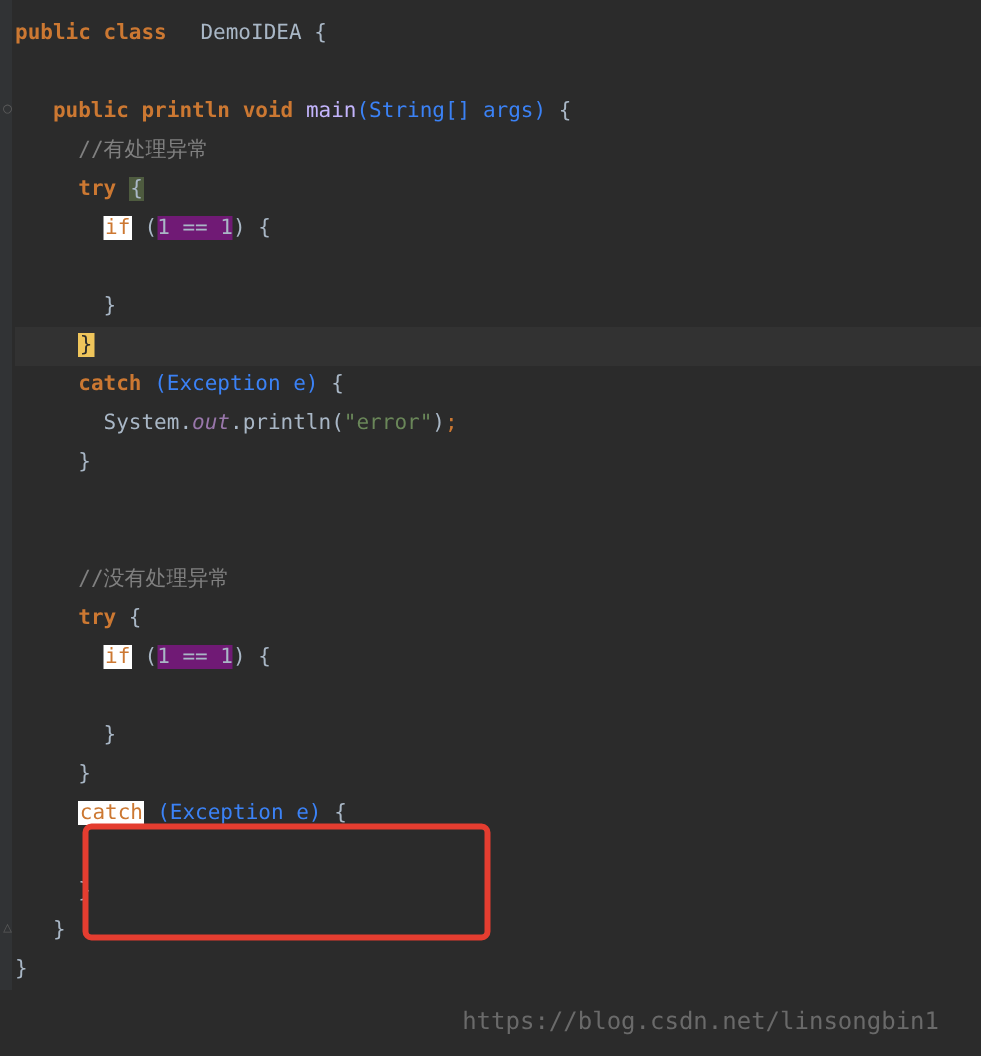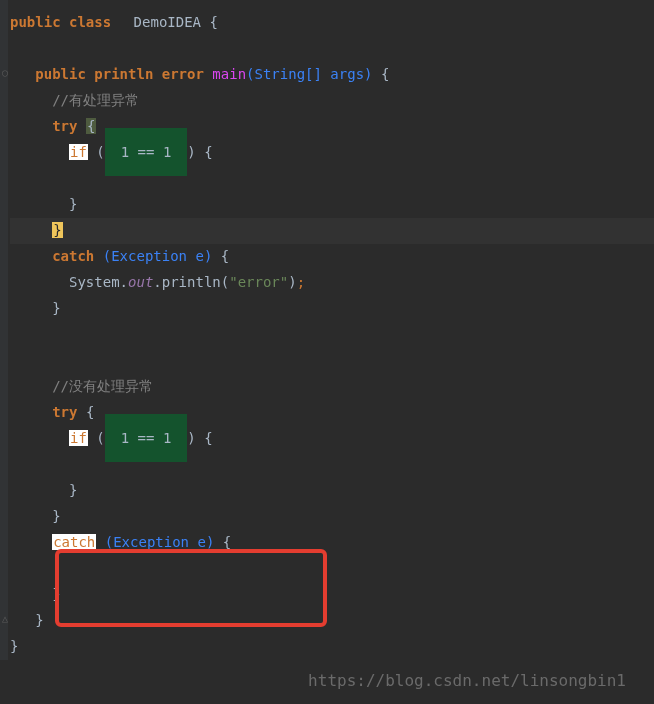--- a/index.html
+++ b/index.html
@@ -30,37 +30,37 @@
       white-space: pre;
       min-height: 26px;
       position: relative;
     }
     .highlight-line {
       background: #323232;
       width: 100%;
     }
     .kw { color: #cc7832; font-weight: bold; }
     .cls-name { color: #a9b7c6; padding-left: 14px; }
-    .method { color: #d946ef; text-align: right; }
+    .method { color: #c4b5fd; text-align: right; }
     .comment { color: #808080; }
     .str { color: #6a8759; }
     .field-italic { color: #9876aa; font-style: italic; }
     .brace-hl {
       background: #4e5b3f;
       color: #a9b7c6;
       padding: 0 1px;
     }
     .brace-cursor {
       background: #efc55b;
       color: #2b2b2b;
       padding: 0 1px;
     }
     .cond-hl {
-      background: #14532d;
-      padding: 16px;
+      background: #701a75;
+      padding: 0;
     }
     .kw-hl {
       background: #ffffff;
       padding: 0 1px;
       color: #cc7832;
     }
     .paren { color: #3b82f6; }
     .punct { color: #cc7832; }
     .red-box {
       position: absolute;
@@ -90,21 +90,21 @@
 </head>
 <body>
 
 <div class="editor">
   <div class="gutter"></div>
 
   <div class="line"><span class="kw">public</span> <span class="kw">class</span> <span class="cls-name">DemoIDEA</span> <span>{</span></div>
 
   <div class="line"></div>
 
-  <div class="line"><span class="gutter-icon">○</span><span>   </span><span class="kw">public</span> <span class="kw">println</span> <span class="kw">error</span> <span class="method">main</span><span class="paren">(String[] args)</span> <span>{</span></div>
+  <div class="line"><span class="gutter-icon">○</span><span>   </span><span class="kw">public</span> <span class="kw">println</span> <span class="kw">void</span> <span class="method">main</span><span class="paren">(String[] args)</span> <span>{</span></div>
 
   <div class="line"><span>     </span><span class="comment">//有处理异常</span></div>
 
   <div class="line"><span>     </span><span class="kw">try</span> <span class="brace-hl">{</span></div>
 
   <div class="line"><span>       </span><span class="kw-hl">if</span> <span>(</span><span class="cond-hl">1 == 1</span><span>)</span> <span>{</span></div>
 
   <div class="line"></div>
 
   <div class="line"><span>       </span><span>}</span></div>

